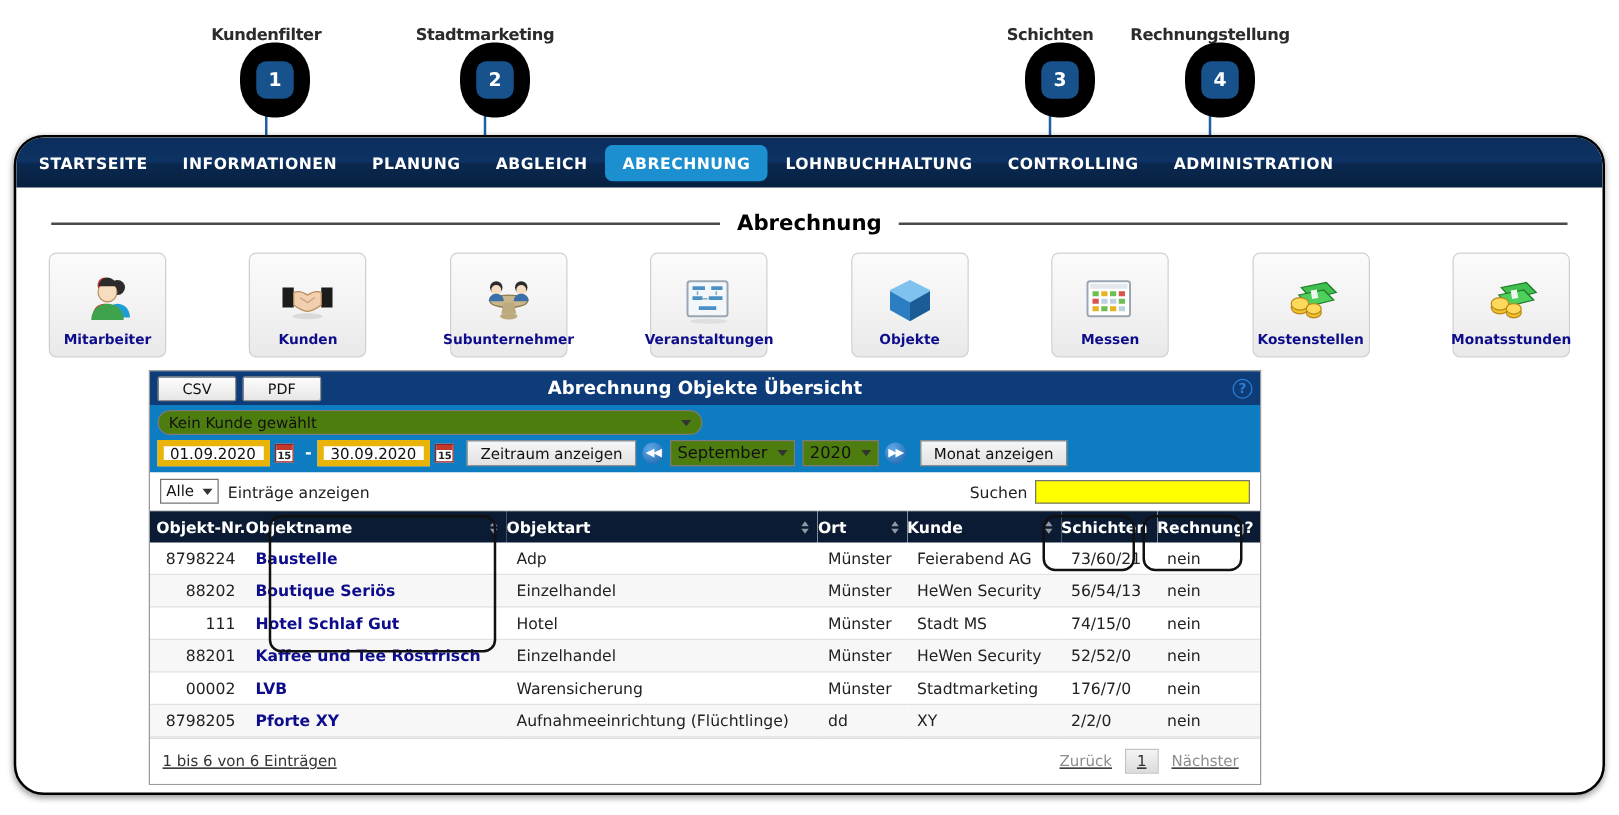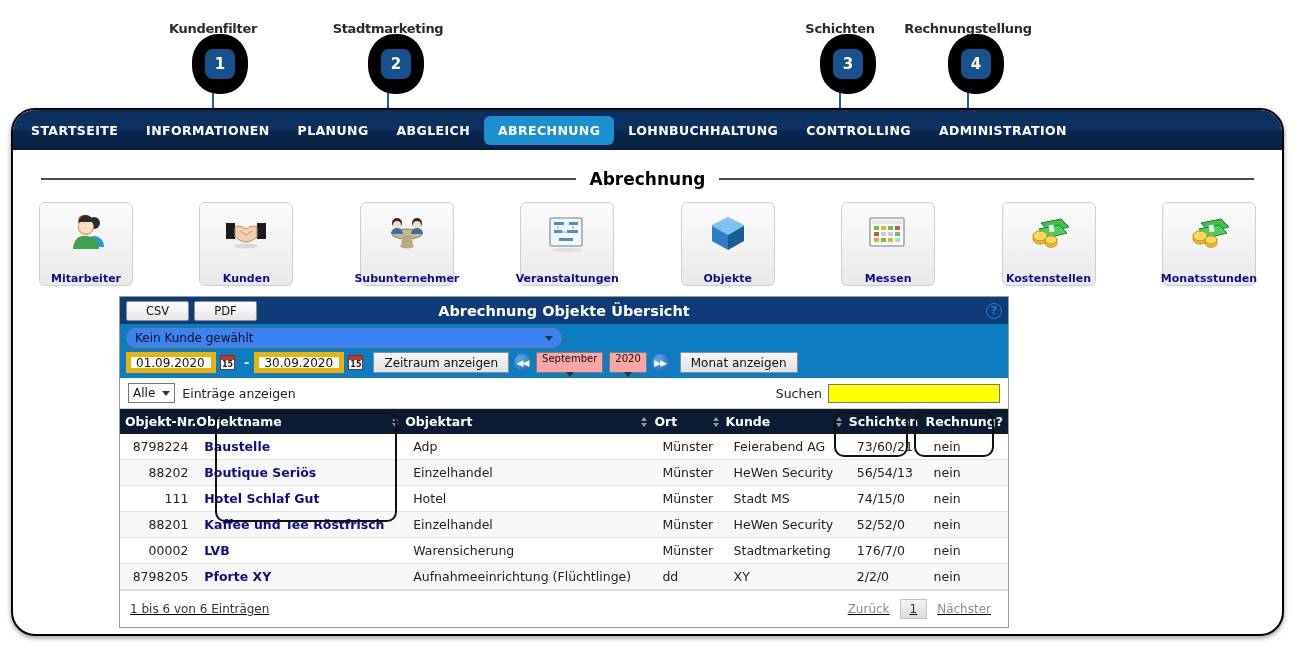--- a/index.html
+++ b/index.html
@@ -100,21 +100,21 @@
     display: flex;
     justify-content: space-between;
     padding: 8px 26px 0 26px;
   }
   .tile {
     width: 94px; height: 84px;
     background: linear-gradient(to bottom,#fbfbfb 0%,#f2f2f2 55%,#e9e9e9 100%);
     border: 1px solid #cfcfcf;
     border-radius: 6px;
     display: flex; flex-direction: column;
-    align-items: center; justify-content: space-between;
+    align-items: center; justify-content: center;
     padding-top: 8px;
     cursor: pointer;
   }
   .tile-icon { height: 46px; display:flex; align-items:center; justify-content:center;}
   .tile-label {
     font-size: 11px; font-weight: bold; color: #0d0d8c;
     margin-top: 2px; text-align: center; line-height: 1.1;
     font-family: "DejaVu Sans", sans-serif;
   }
 
@@ -161,21 +161,21 @@
   }
   .filter-bar {
     background: #0e7cc0;
     padding: 4px 6px 5px 6px;
   }
   .row-a { display: flex; align-items: center; margin-bottom: 4px; }
   .row-b { display: flex; align-items: center; gap: 0px; }
 
   .sel-customer {
     width: 436px; height: 20px;
-    background: #3b82f6;
+    background: #4d7c0f;
     border: 1px solid #7b7b7b;
     border-radius: 10px;
     font-size: 12px; color: #111;
     display: flex; align-items: center;
     padding: 0 8px;
     cursor: pointer;
     font-family: "DejaVu Sans", sans-serif;
   }
   .sel-customer .chev { margin-left: auto; }
   .chev { width: 0; height: 0; border-left: 4px solid transparent;
@@ -208,25 +208,24 @@
     font-family: "DejaVu Sans", sans-serif;
   }
   .nav-arrow {
     width: 17px; height: 17px; border-radius: 50%;
     background: radial-gradient(circle at 35% 30%, #5fa9e8, #1a5fa8);
     color: #fff; font-size: 9px; display: flex;
     align-items: center; justify-content: center;
     margin: 0 5px; cursor: pointer; letter-spacing:-1px;
   }
   .sel-sm {
-    height: 21px; background: #fca5a5; border: 1px solid #7b7b7b;
-    font-size: 10px; color: #111; display: flex; align-items: center;
+    height: 21px; background: #4d7c0f; border: 1px solid #7b7b7b;
+    font-size: 13px; color: #111; display: flex; align-items: center;
     padding: 0 5px; gap: 8px; cursor: pointer;
     font-family: "DejaVu Sans", sans-serif;
-    flex-direction: column;
   }
 
   .tools-row {
     display: flex; align-items: center;
     padding: 5px 8px; background: #ffffff;
     border-bottom: 1px solid #d6d6d6;
   }
   .sel-entries {
     height: 20px; background: #fff; border: 1px solid #767676;
     font-size: 12px; color: #111; display: flex; align-items: center;

